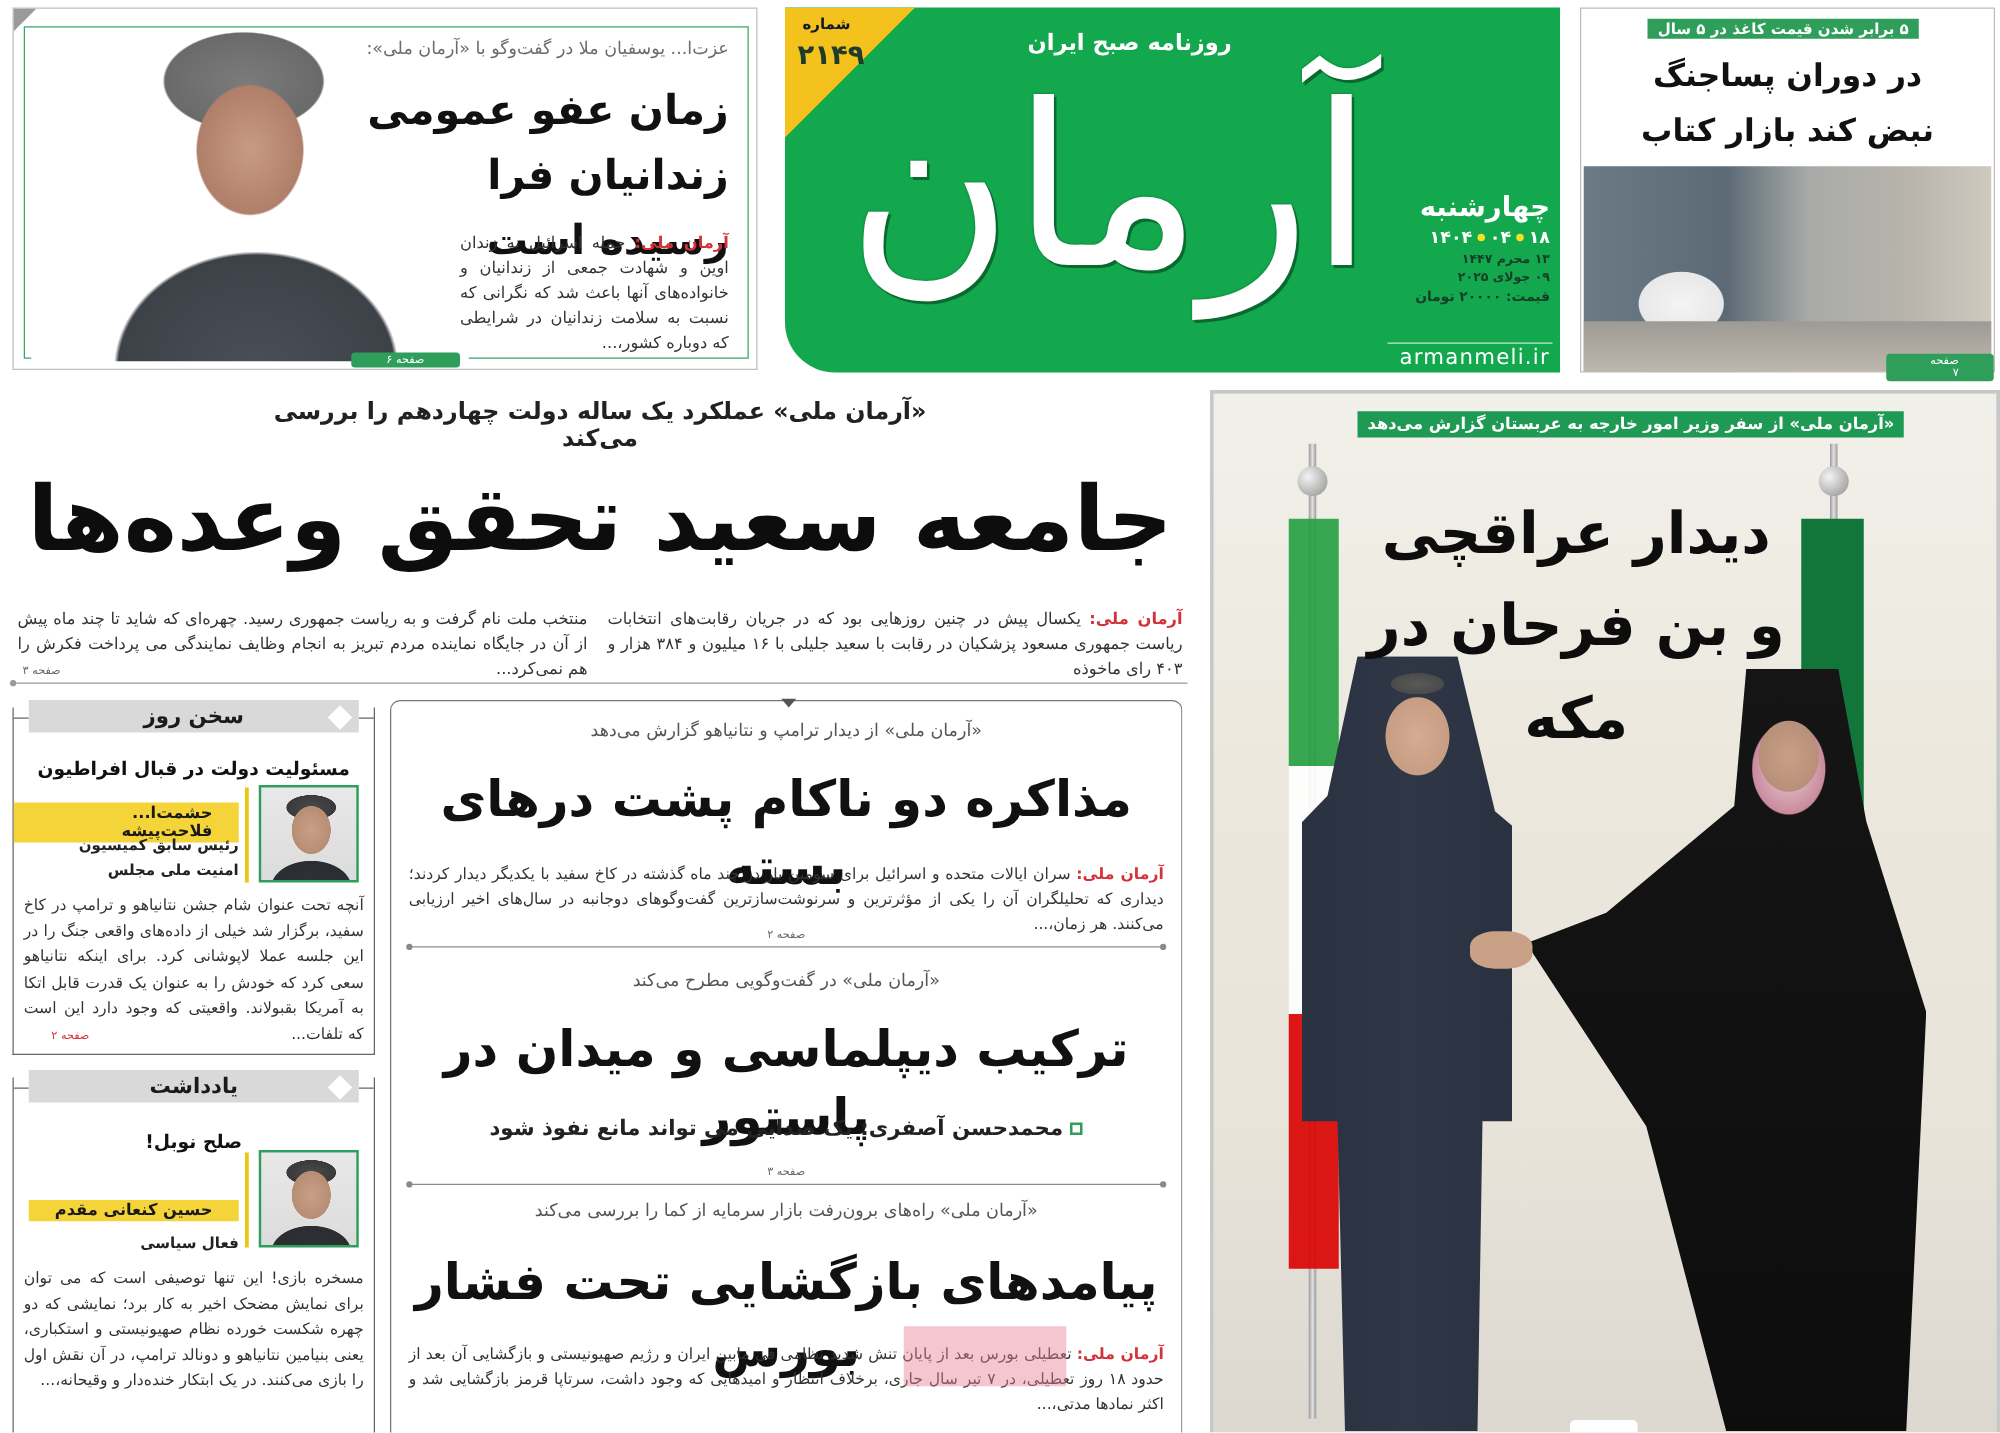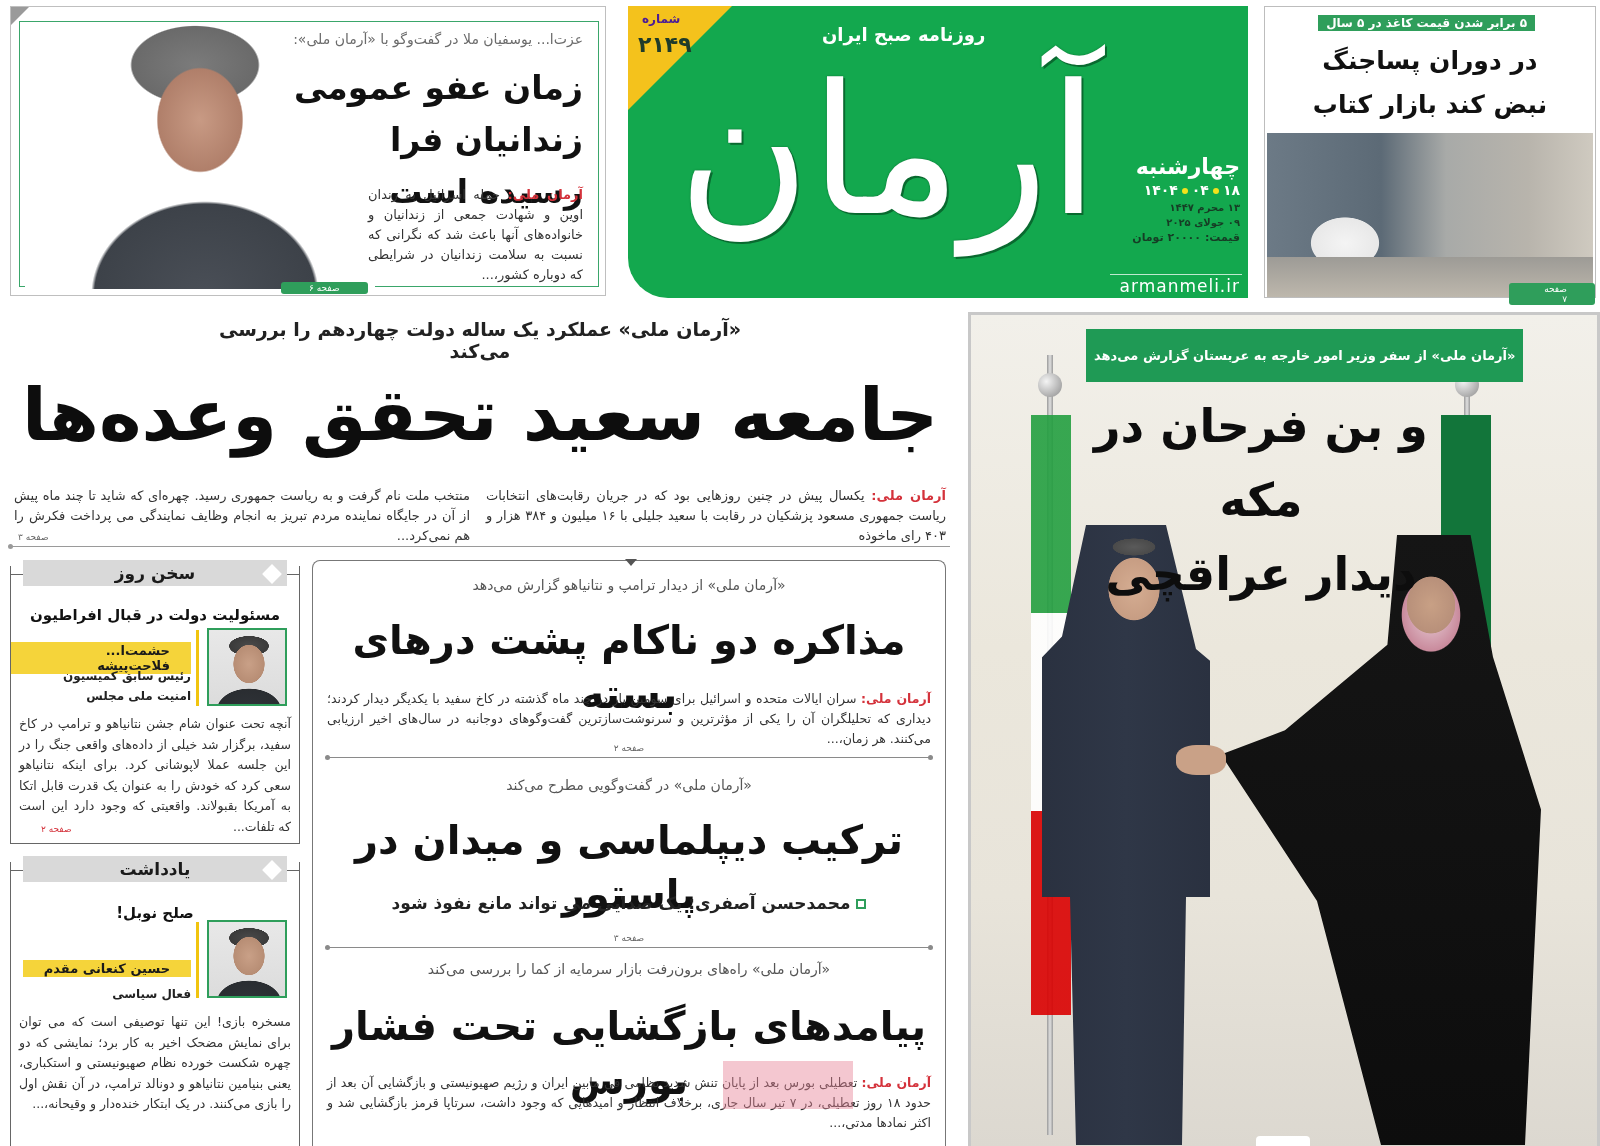--- a/index.html
+++ b/index.html
@@ -39,21 +39,21 @@
 
   
   #masthead {
     left: 628px; top: 6px; width: 620px; height: 292px;
     background: #13a84e; border-radius: 0 0 0 40px; overflow: hidden;
   }
   #masthead .issue-tri {
     position: absolute; left: 0; top: 0; width: 0; height: 0;
     border-top: 104px solid #f4c21c; border-right: 104px solid transparent;
   }
-  #masthead .issue-label { position: absolute; left: 14px; top: 6px; font-size: 12px; color: #4c1d95; direction: rtl; font-weight: bold; }
+  #masthead .issue-label { position: absolute; left: 14px; top: 6px; font-size: 12px; color: #0f172a; direction: rtl; font-weight: bold; }
   #masthead .issue-num { position: absolute; left: 10px; top: 26px; font-size: 22px; color: #1f3b2a; font-weight: bold; }
   #masthead .tagline { position: absolute; left: 194px; top: 18px; font-size: 18px; color: #ffffff; font-weight: bold; }
   #masthead .logo {
     position: absolute; left: 40px; top: 30px; width: 440px; height: 250px;
     font-family: "DejaVu Serif", serif; font-size: 180px; line-height: 230px; color: #ffffff;
     text-shadow: 0 0 2px #0a6a30, 2px 2px 0 #0a6a30;
     text-align: center; letter-spacing: -8px;
   }
   #masthead .meta { position: absolute; right: 8px; top: 148px; width: 140px; text-align: right; color: #fff; }
   #masthead .weekday { font-size: 22px; font-weight: bold; }
@@ -145,21 +145,21 @@
   }
 
   
   #photo-story {
     left: 968px; top: 312px; width: 632px; height: 834px;
     border: 3px solid #c8c8c8; border-bottom: none; overflow: hidden;
     background: linear-gradient(#f2f0ea, #ebe7dc 40%, #e8e4da 70%, #dcd8d0 100%);
   }
   #photo-story .kicker {
     position: absolute; left: 115px; top: 14px; background: #1f9a55; color: #fff;
-    font-size: 13px; font-weight: bold; padding: 19px 8px;
+    font-size: 13px; font-weight: bold; padding: 3px 8px;
   }
   #photo-story .headline {
     position: absolute; left: 80px; width: 420px; top: 74px; text-align: center;
     font-size: 46px; font-weight: bold; line-height: 74px; color: #0d0d0d;
   }
   .flag-pole { position: absolute; width: 6px; background: linear-gradient(90deg, #9a9a9a, #e0e0e0, #9a9a9a); }
   .pole-ball { position: absolute; width: 24px; height: 24px; border-radius: 50%; background: radial-gradient(circle at 35% 35%, #f4f4f4, #8c8c8c); }
   .flag-ir { position: absolute; left: 60px; top: 100px; width: 40px; height: 600px;
     background: linear-gradient(180deg, #239f40 0%, #239f40 33%, #ffffff 33%, #ffffff 66%, #da0000 66%, #da0000 100%); opacity: 0.9; }
   .flag-sa { position: absolute; left: 470px; top: 100px; width: 50px; height: 300px; background: #12753a; }
@@ -300,17 +300,17 @@
   <div class="pole-ball" style="left:67px; top:58px;"></div>
   <div class="flag-ir"></div>
   <div class="flag-pole" style="left:493px; top:40px; height:300px;"></div>
   <div class="pole-ball" style="left:484px; top:58px;"></div>
   <div class="flag-sa"></div>
   <div class="person-ir"></div>
   <div class="person-sa"></div>
   <div class="handshake"></div>
   <div class="kicker">«آرمان ملی» از سفر وزیر امور خارجه به عربستان گزارش می‌دهد</div>
   <div class="headline">
+    <div>دیدار عراقچی</div>
     <div>و بن فرحان در مکه</div>
-    <div>دیدار عراقچی</div>
   </div>
   <div class="bottom-tab"></div>
 </div>
 
 </body></html>

